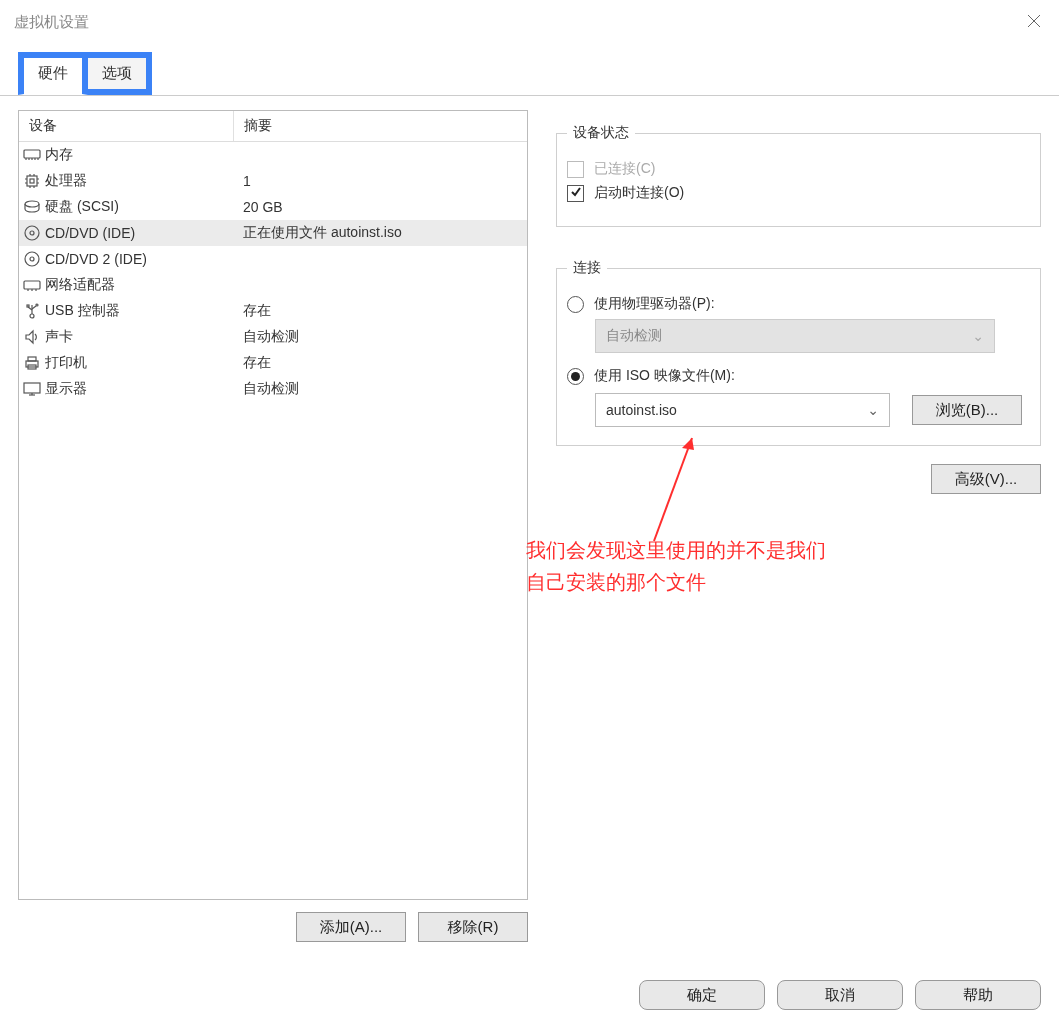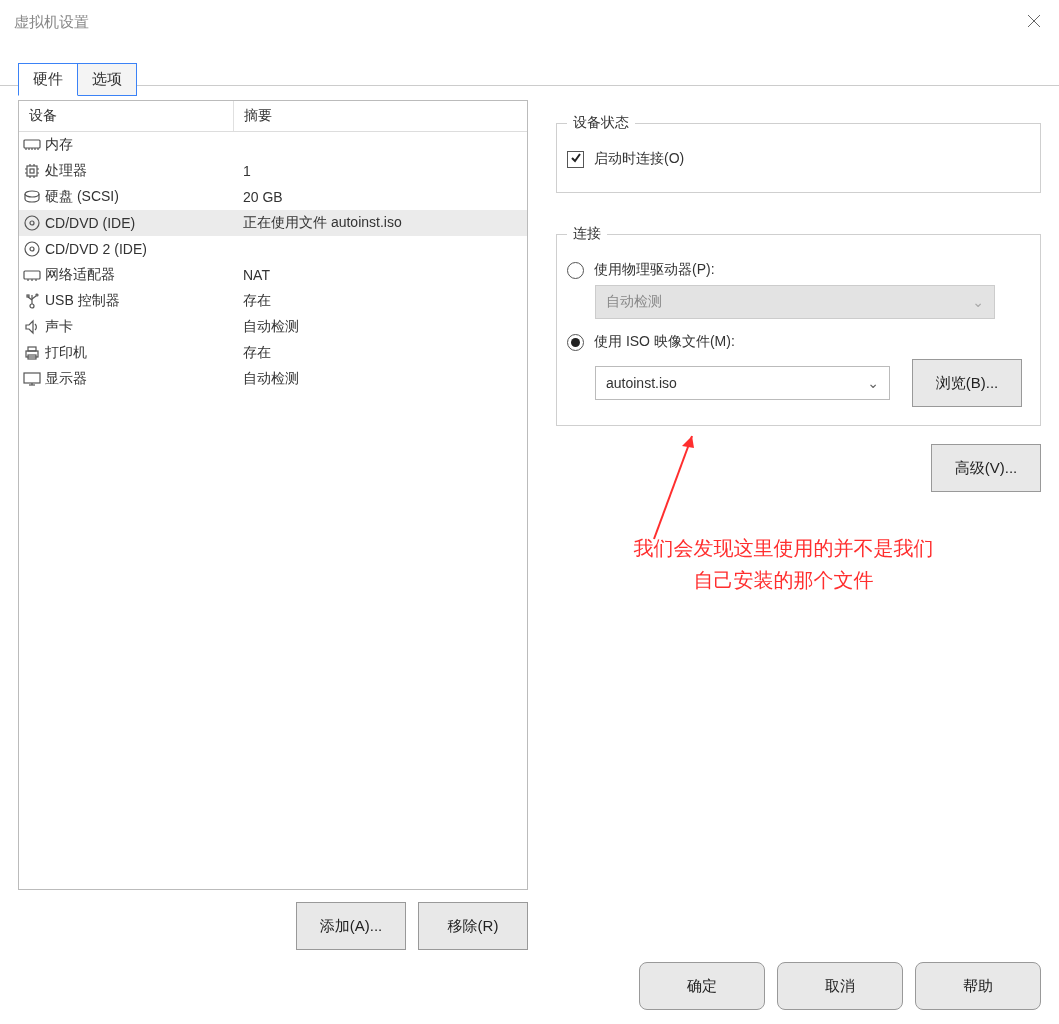--- a/index.html
+++ b/index.html
@@ -36,27 +36,27 @@
   }
   .close-x svg { stroke: #666; stroke-width: 1; }
 
   .tabs {
     display: flex;
     margin-left: 18px;
     margin-top: 8px;
   }
   .tab {
     padding: 6px 14px;
-    border: 1px solid #3b82f6;
+    border: 6px solid #3b82f6;
     background: #fff;
     font-size: 15px;
     color: #333;
     cursor: default;
     position: relative;
-    top: 11px;
+    top: 0;
   }
   .tab.active {
     border-bottom: 1px solid #fff;
     z-index: 2;
   }
   .tab.inactive {
     background: #f4f4f4;
     border-left: none;
   }
 
@@ -187,21 +187,21 @@
     color: #888;
   }
   .combo .chev { color: #666; }
   .combo.disabled .chev { color: #aaa; }
 
   .combo-row { margin-left: 28px; margin-top: 4px; }
   .combo-iso-row { display: flex; gap: 22px; align-items: center; margin-left: 28px; margin-top: 8px; }
   .combo-iso-row .combo { flex: 1; }
 
   .btn {
-    height: 48px;
+    height: 30px;
     min-width: 110px;
     border: 1px solid #999;
     background: #e8e8e8;
     display: flex;
     align-items: center;
     justify-content: center;
     cursor: default;
     font-size: 15px;
     color: #222;
   }
@@ -211,21 +211,20 @@
     justify-content: flex-end;
   }
 
   .annotation {
     color: #ff2e2e;
     font-size: 20px;
     margin-top: 40px;
     margin-left: -30px;
     position: relative;
     line-height: 1.6;
-    text-align: center;
   }
 
   .arrow-svg {
     position: absolute;
     left: 118px;
     top: -108px;
   }
 
   .dialog-buttons {
     position: absolute;
@@ -326,21 +325,20 @@
           <div class="device-row">
             <div class="icon">
               <svg width="18" height="14" viewBox="0 0 18 14">
                 <rect x="1" y="3" width="16" height="8" rx="1"></rect>
                 <line x1="5" y1="11" x2="5" y2="13"></line>
                 <line x1="9" y1="11" x2="9" y2="13"></line>
                 <line x1="13" y1="11" x2="13" y2="13"></line>
               </svg>
             </div>
             <div class="name">网络适配器</div>
-            <div class="summary">NAT</div>
           </div>
           <div class="device-row">
             <div class="icon">
               <svg width="16" height="16" viewBox="0 0 16 16">
                 <circle cx="8" cy="13" r="2"></circle>
                 <line x1="8" y1="11" x2="8" y2="2"></line>
                 <line x1="8" y1="7" x2="4" y2="4"></line>
                 <line x1="8" y1="6" x2="12" y2="3"></line>
                 <rect x="3" y="2" width="2" height="2"></rect>
                 <circle cx="13" cy="2" r="1"></circle>
@@ -386,20 +384,24 @@
     <div class="add-remove">
       <div class="btn">添加(A)...</div>
       <div class="btn">移除(R)</div>
     </div>
   </div>
 
   <div class="right-panel">
 
     <fieldset>
       <legend>设备状态</legend>
+      <div class="chk-row">
+        <div class="checkbox disabled"></div>
+        <span class="chk-label disabled">已连接(C)</span>
+      </div>
       <div class="chk-row">
         <div class="checkbox">
           <span class="checkmark"><svg width="12" height="12" viewBox="0 0 12 12">
                 <polyline points="2,6 5,9 10,2"></polyline>
               </svg></span>
         </div>
         <span>启动时连接(O)</span>
       </div>
     </fieldset>
 

